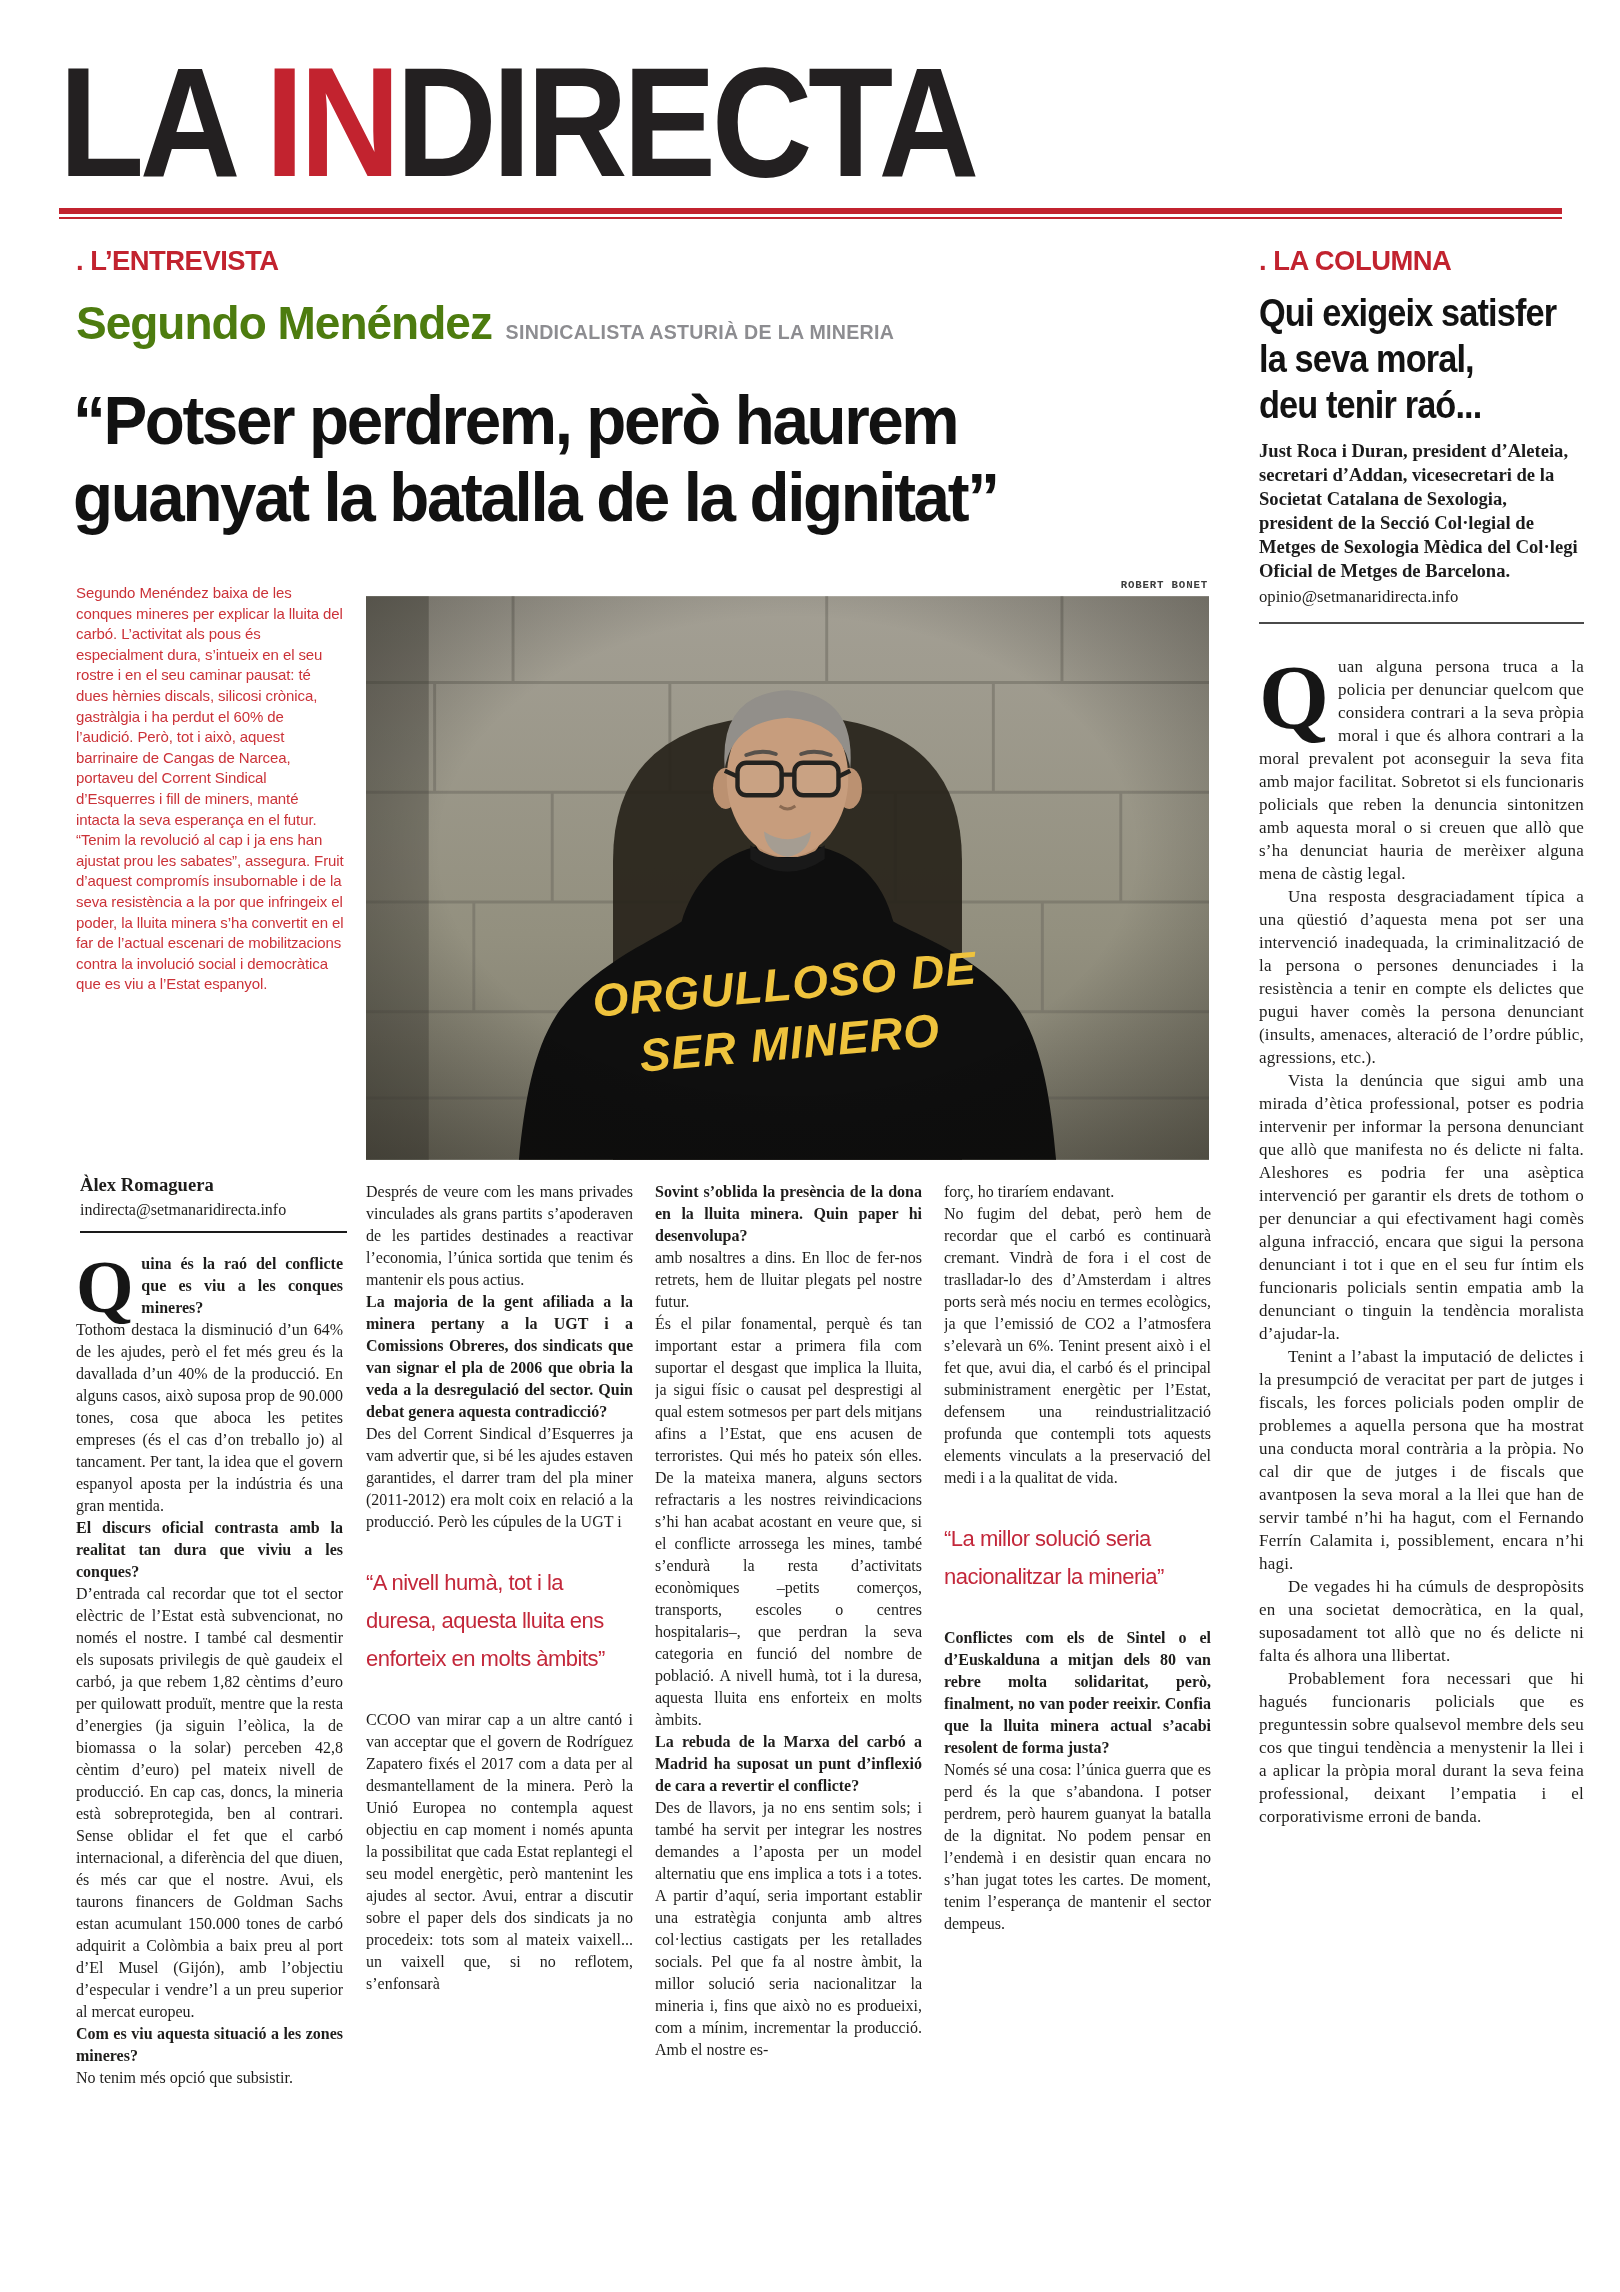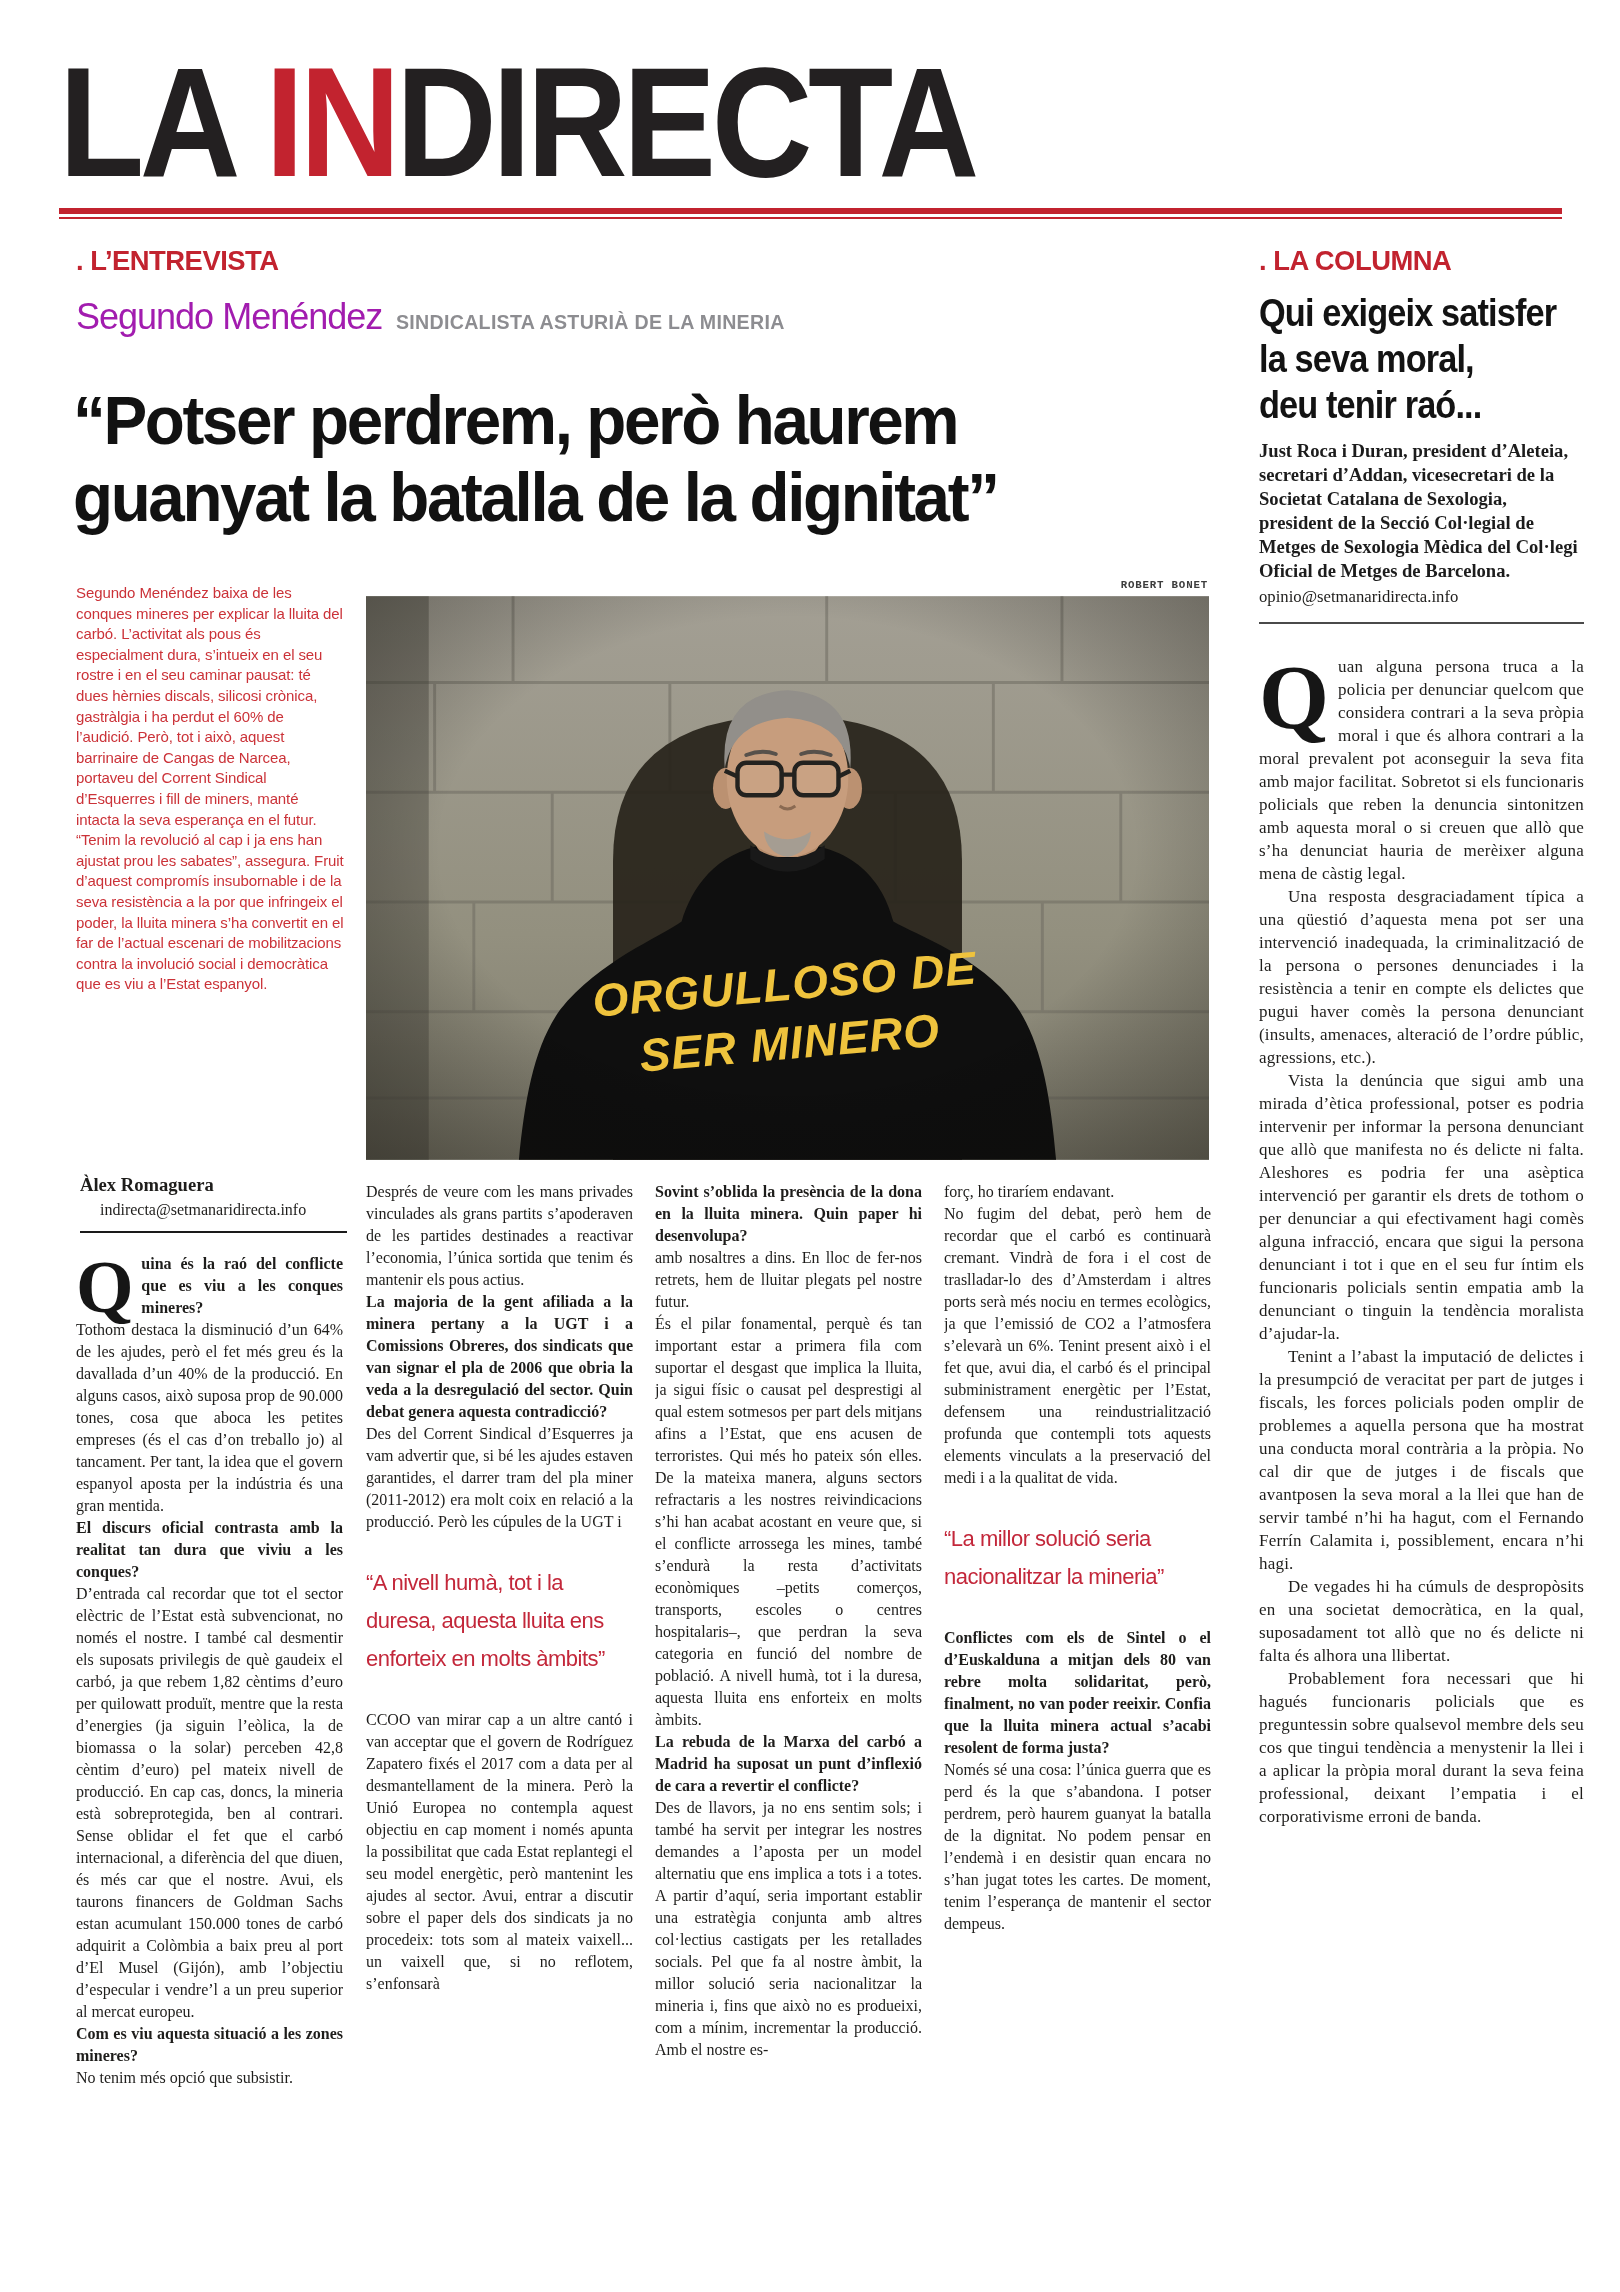--- a/index.html
+++ b/index.html
@@ -17,42 +17,42 @@
   .mast-rules .thin{height:2px;background:var(--brand-red,#c2232f);margin-top:2.9px;}
 
   
   .kicker{position:absolute;top:245px;font-family:"Liberation Sans",sans-serif;font-weight:bold;
     font-size:27.4px;letter-spacing:-0.5px;color:var(--brand-red,#c2232f);white-space:nowrap;}
   .kicker.left{left:76px;}
   .kicker.right{left:1259px;}
 
   
   .interviewee{position:absolute;left:76px;top:296px;white-space:nowrap;}
-  .interviewee .name{font-family:"Liberation Sans",sans-serif;font-weight:normal;font-size:36px;
-    letter-spacing:-1px;color:#a21caf;}
+  .interviewee .name{font-family:"Liberation Sans",sans-serif;font-weight:bold;font-size:46px;
+    letter-spacing:-1px;color:#4d7c0f;}
   .interviewee .role{font-family:"Liberation Sans",sans-serif;font-weight:bold;font-size:19.6px;
     color:var(--role-gray,#8d8d91);margin-left:13.7px;letter-spacing:0.3px;}
   .headline{position:absolute;left:73px;top:382px;font-family:"Liberation Sans",sans-serif;
     font-weight:bold;font-size:69px;line-height:77px;letter-spacing:-2.5px;color:#121212;
     transform:scaleX(0.95);transform-origin:0 0;white-space:nowrap;}
   .photo-credit{position:absolute;left:76px;top:579px;width:1132px;text-align:right;
     font-family:Liberation Mono, monospace;font-weight:bold;font-size:10.8px;
     letter-spacing:0.8px;color:#3d3d3d;}
 
   
   .lede{position:absolute;left:76px;top:568px;width:269px;font-family:"Liberation Sans",sans-serif;
     font-size:15px;line-height:20.6px;color:var(--lede-red,#cb3238);text-align:left;letter-spacing:-0.1px;}
 
   
   .photo{position:absolute;left:366px;top:596px;width:843px;height:564px;overflow:hidden;}
 
   
   .byline{position:absolute;left:80px;top:1172px;width:267px;}
   .byline .author{font-weight:bold;font-size:18.6px;line-height:25.5px;}
-  .byline .email{font-size:16px;line-height:23.5px;margin-left:20px;}
+  .byline .email{font-size:16px;line-height:23.5px;}
   .byline .rule{height:2px;background:#1a1a1a;margin-top:9.8px;}
 
   
   .col{position:absolute;width:267px;text-align:justify;overflow:hidden;
     font-size:16px;line-height:22px;color:var(--text,#1e1d1b);}
   .col p{margin:0;}
   #col1{left:76px; top:1253px;height:1036px;}
   #col2{left:366px;top:1181px;height:1108px;}
   #col3{left:655px;top:1181px;height:1108px;}
   #col4{left:944px;top:1181px;height:1108px;}

